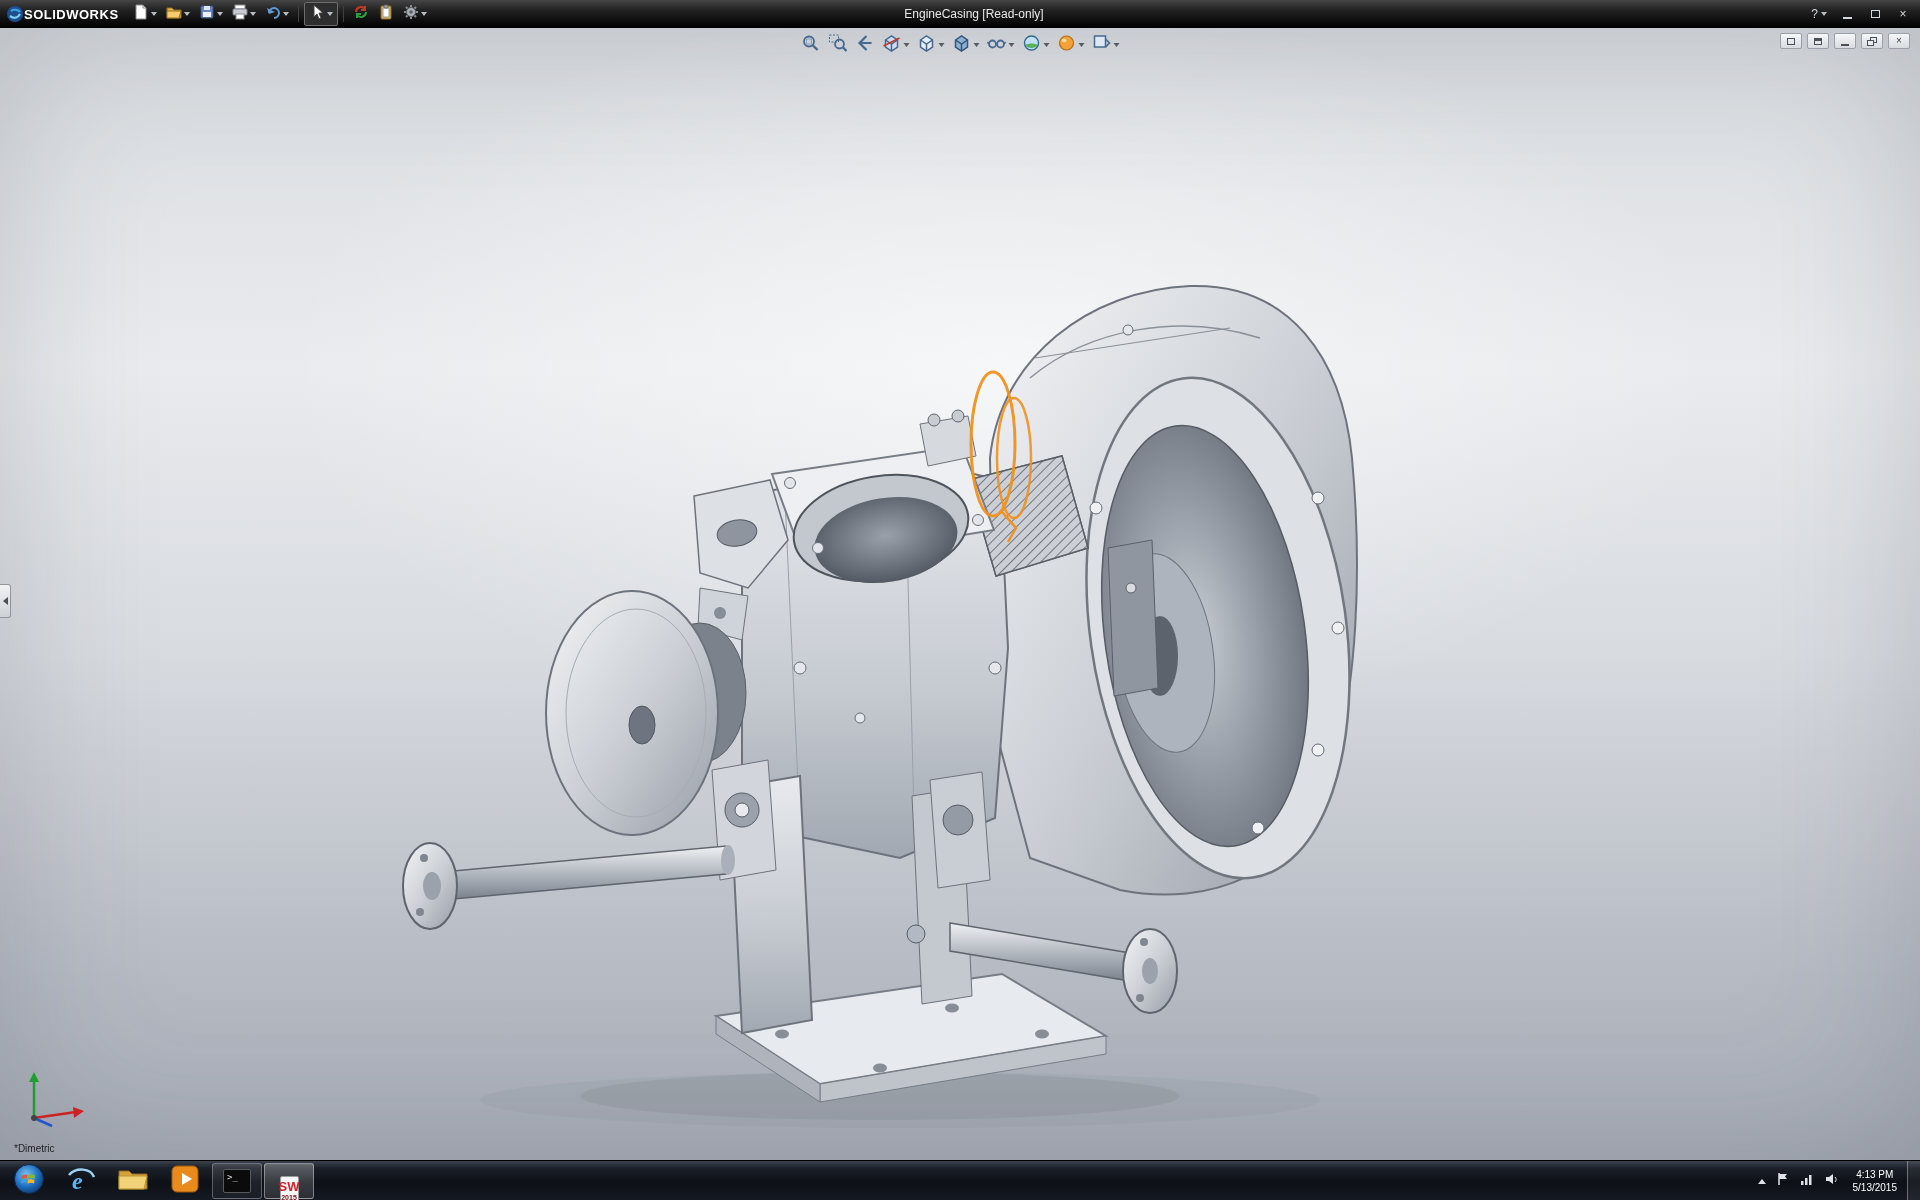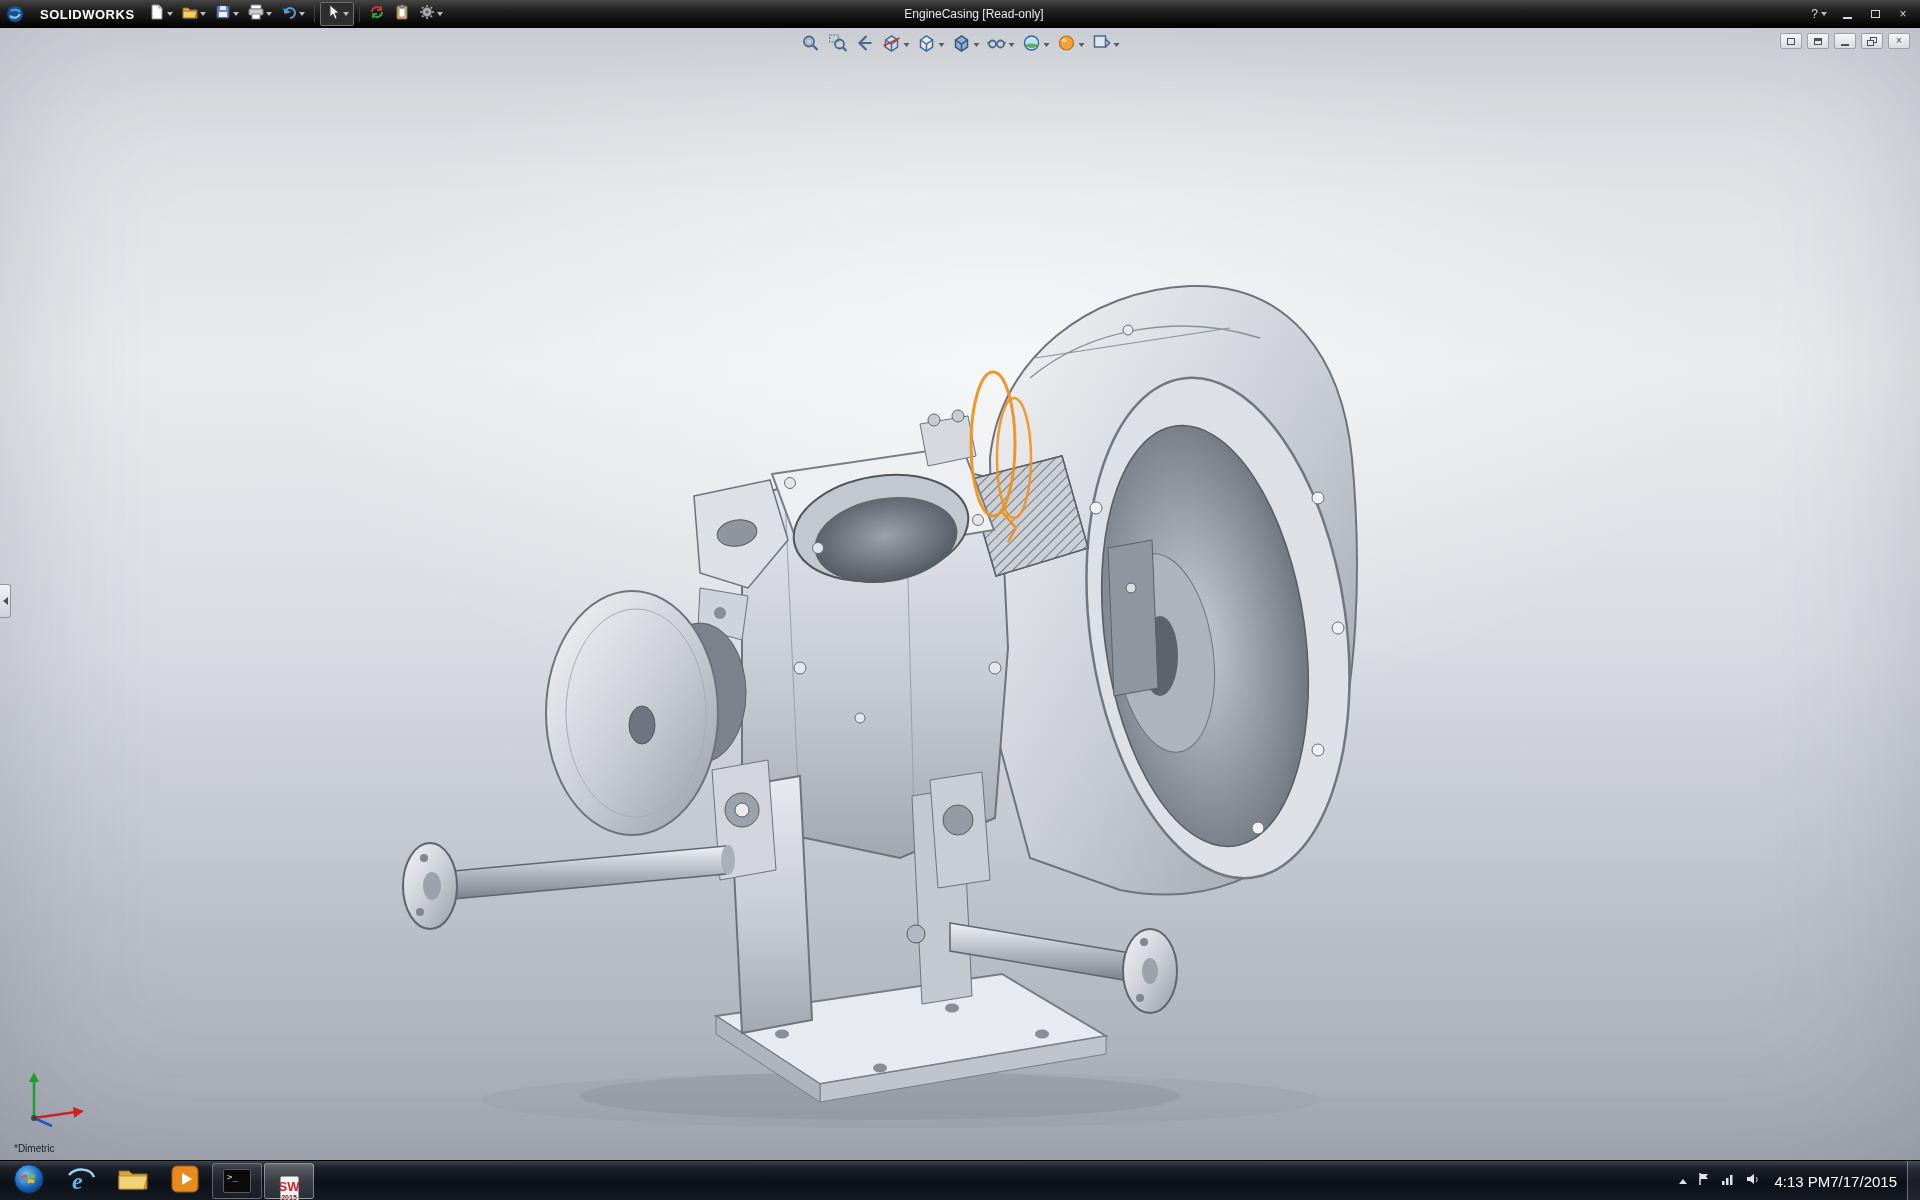--- a/index.html
+++ b/index.html
@@ -6,21 +6,21 @@
   html,body { width:1920px; height:1200px; overflow:hidden;
               font-family:"Liberation Sans", sans-serif; }
   button { font:inherit; cursor:default; }
 
   .screen { width:1920px; height:1200px; display:flex; flex-direction:column; background:#000; }
 
   
   .titlebar { height:28px; flex:0 0 28px; display:flex; align-items:center; position:relative;
               background:linear-gradient(180deg,#454545 0%,#232323 35%,#0d0d0d 75%,#000 100%);
               color:#e6e6e6; }
-  .brand { display:flex; align-items:center; gap:16px; padding:0 10px 0 6px; }
+  .brand { display:flex; align-items:center; gap:0; padding:0 10px 0 6px; }
   .brand-text { font-size:13px; font-weight:bold; letter-spacing:.5px; color:#fff; }
   .tb-toolbar { display:flex; align-items:center; gap:1px; }
   .tb-btn { display:flex; align-items:center; gap:2px; height:24px; padding:0 4px;
             background:transparent; border:none; }
   .tb-btn.boxed { border:1px solid #6d6d6d; background:#2e2e2e; border-radius:2px; }
   .tb-sep { width:1px; height:16px; background:#3f3f3f; margin:0 4px; }
   .caret { width:0; height:0; border-left:3.5px solid transparent; border-right:3.5px solid transparent;
            border-top:4px solid #b9bdc2; }
   .win-title { position:absolute; left:50%; transform:translateX(-50%); font-size:12px; color:#e8e8e8; white-space:nowrap;margin-left:14px; }
   .tb-right { position:absolute; right:4px; top:0; height:28px; display:flex; align-items:center; gap:2px; }
@@ -84,22 +84,22 @@
   .sw-ic { width:19px; height:30px; background:#f6f6f6; border:1px solid #9a9a9a; border-radius:2px;
            display:flex; flex-direction:column; align-items:center; justify-content:center; line-height:1;margin-top:20px; }
   .sw-ic .sw-t { color:#d01f2e; font-weight:bold; font-size:13px; }
   .sw-ic .sw-b { color:#7a1016; font-size:7px; font-weight:bold; margin-top:1px; }
 
   .tray { position:absolute; right:0; top:0; height:40px; display:flex; align-items:center; }
   .tray-btn { background:transparent; border:none; display:flex; align-items:center; justify-content:center;
               padding:0 5px; height:40px; }
   .tri-up { width:0; height:0; border-left:4px solid transparent; border-right:4px solid transparent;
             border-bottom:5px solid #dfe3e8; }
-  .clock { display:flex; flex-direction:row; align-items:center; justify-content:center;
-           color:#fff; font-size:15px; line-height:13px; padding:0 10px; height:40px;
+  .clock { display:flex; flex-direction:column; align-items:center; justify-content:center;
+           color:#fff; font-size:10px; line-height:13px; padding:0 10px; height:40px;
            background:transparent; border:none; }
   .show-desktop { width:13px; height:40px; border:none; border-left:1px solid rgba(255,255,255,.35);
                   background:rgba(255,255,255,.06); }
 </style>
 </head>
 <body>
 
 <div class="screen">
 
   <div class="titlebar">
@@ -524,19 +524,19 @@
             </svg></span>
       </button>
       <button class="tray-btn">
         <span><svg width="14" height="14">
               <path d="M2 5h3l4-3v10l-4-3H2z" fill="#dfe3e8"></path>
               <path d="M11 5c1.5 1.5 1.5 3.5 0 5" stroke="#dfe3e8" fill="none"></path>
             </svg></span>
       </button>
       <button class="clock">
         <span>4:13 PM</span>
-        <span>7/17/2015</span>
+        <span>5/13/2015</span>
       </button>
       <button class="show-desktop"></button>
     </div>
   </div>
 
 </div>
 
 </body></html>

